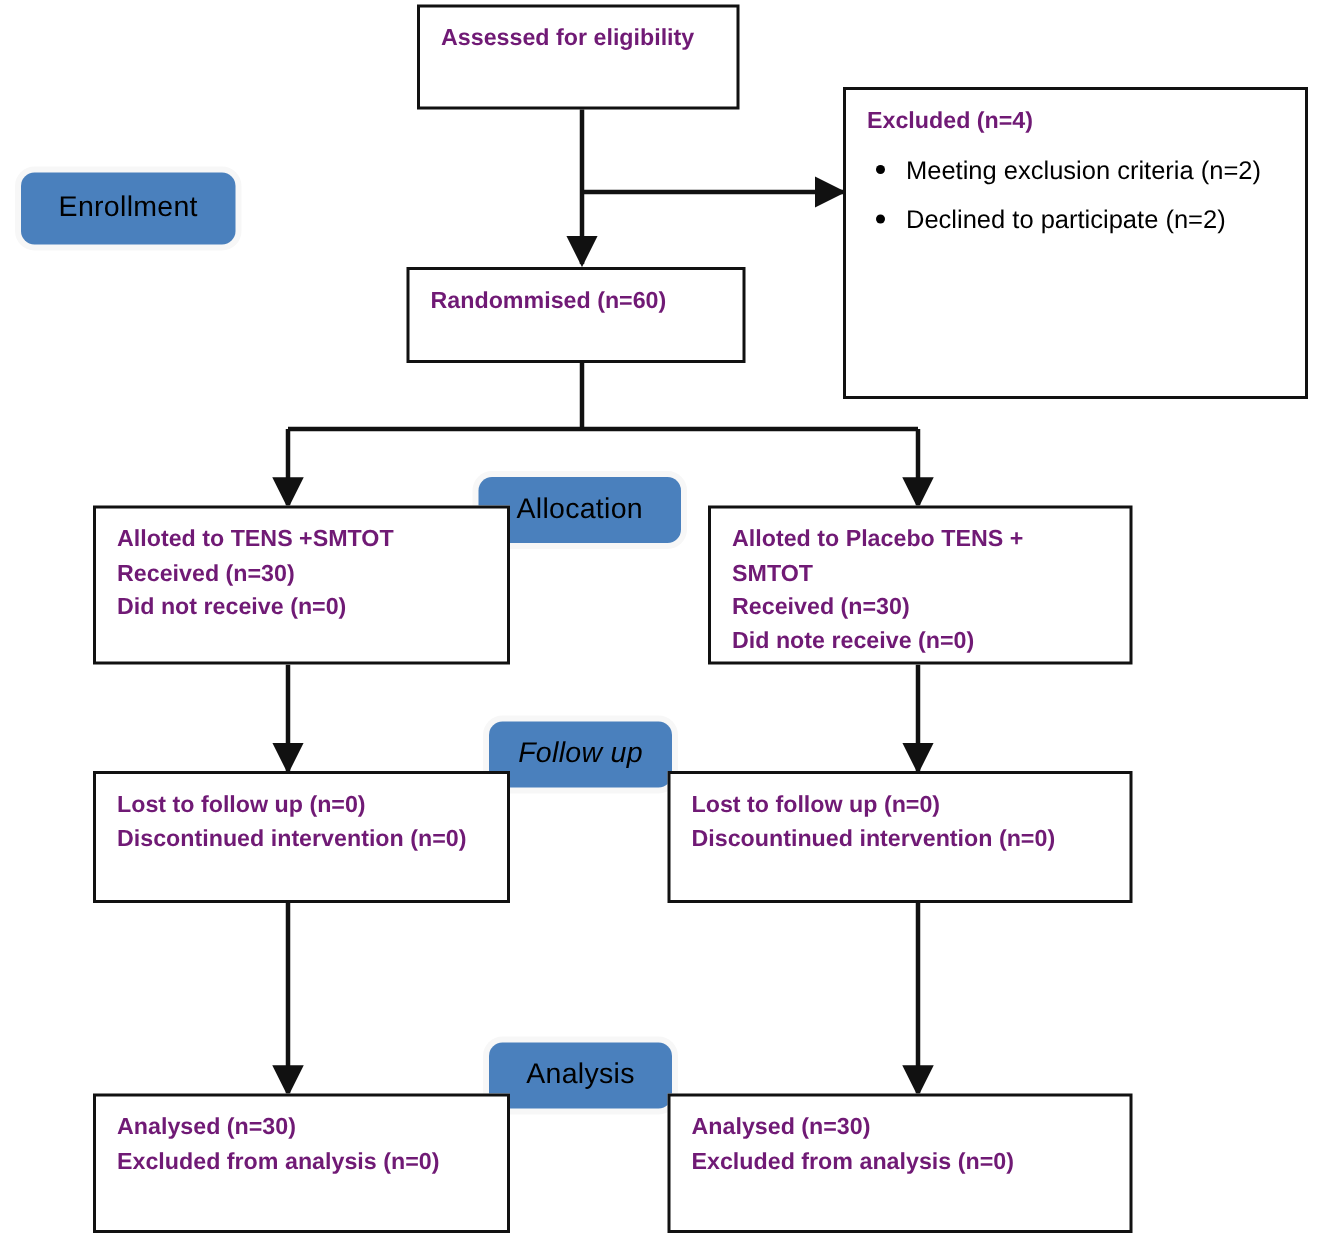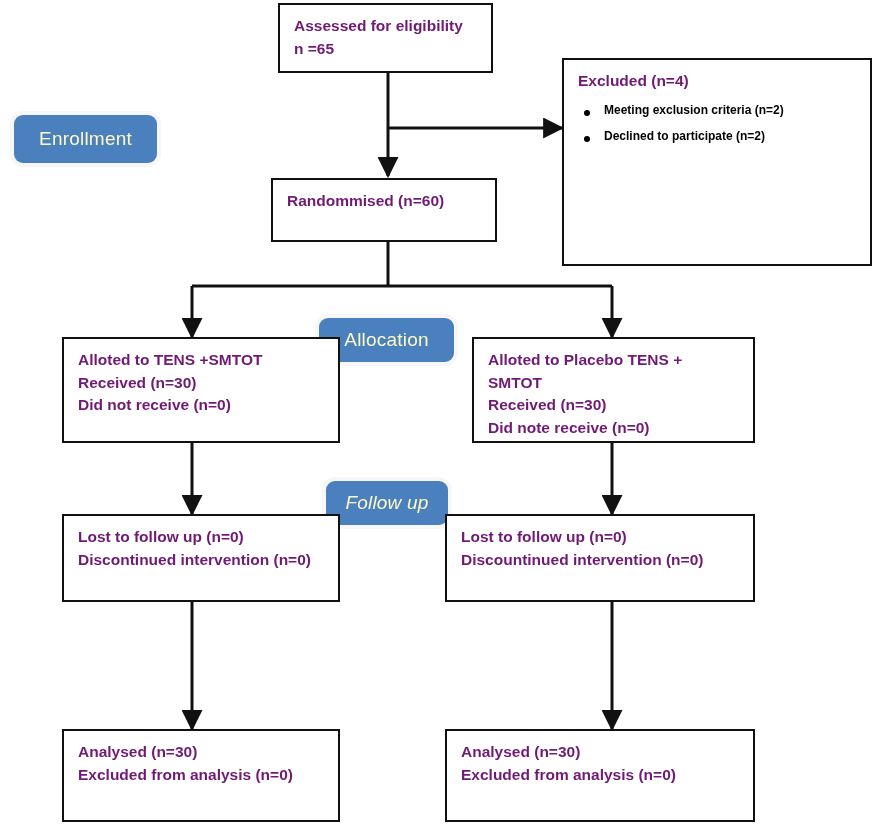--- a/index.html
+++ b/index.html
@@ -39,43 +39,43 @@
   }
   .bullets {
     margin: 2px 0 0 0;
     padding: 0;
     list-style: none;
   }
   .bullets li {
     position: relative;
     padding-left: 26px;
     margin-top: 9px;
-    font-size: 12px;
-    font-weight: bold;
+    font-size: 17px;
+    font-weight: normal;
     color: #000000;
     line-height: 1.45;
   }
   .bullets li::before {
     content: "";
     position: absolute;
     left: 6px;
     top: 8px;
     width: 6px;
     height: 6px;
     border-radius: 50%;
     background: #000000;
   }
   .stage {
     position: absolute;
     box-sizing: border-box;
     display: flex;
     align-items: center;
     justify-content: center;
     border-radius: 9px;
-    color: #fef9c3;
+    color: #000000;
     font-size: 19px;
     font-weight: normal;
     letter-spacing: 0.2px;
     box-shadow: 0 0 0 4px #f7f7f7;
   }
 </style>
 </head>
 <body>
 
 <div id="canvas">
@@ -108,24 +108,26 @@
   </div>
 
   <div class="stage" style="left:319px; top:318px; width:135px; height:44px; background:#4a80bd;">
     <span>Allocation</span>
   </div>
 
   <div class="stage" style="left:326px; top:481px; width:122px; height:44px; background:#4a80bd;font-style:italic;">
     <span>Follow up</span>
   </div>
 
+  <div class="stage" style="left:326px; top:695px; width:122px; height:44px; background:#4a80bd;">
+    <span>Analysis</span>
+  </div>
 
   <div class="node" style="left:278px; top:3px; width:215px; height:70px;">
     <div class="line">Assessed for eligibility</div>
-    <div class="line">n =65</div>
   </div>
 
   <div class="node" style="left:562px; top:58px; width:310px; height:208px;">
     <div class="line">Excluded (n=4)</div>
     <ul class="bullets">
       <li>Meeting exclusion criteria (n=2)</li>
       <li>Declined to participate (n=2)</li>
     </ul>
   </div>
 

